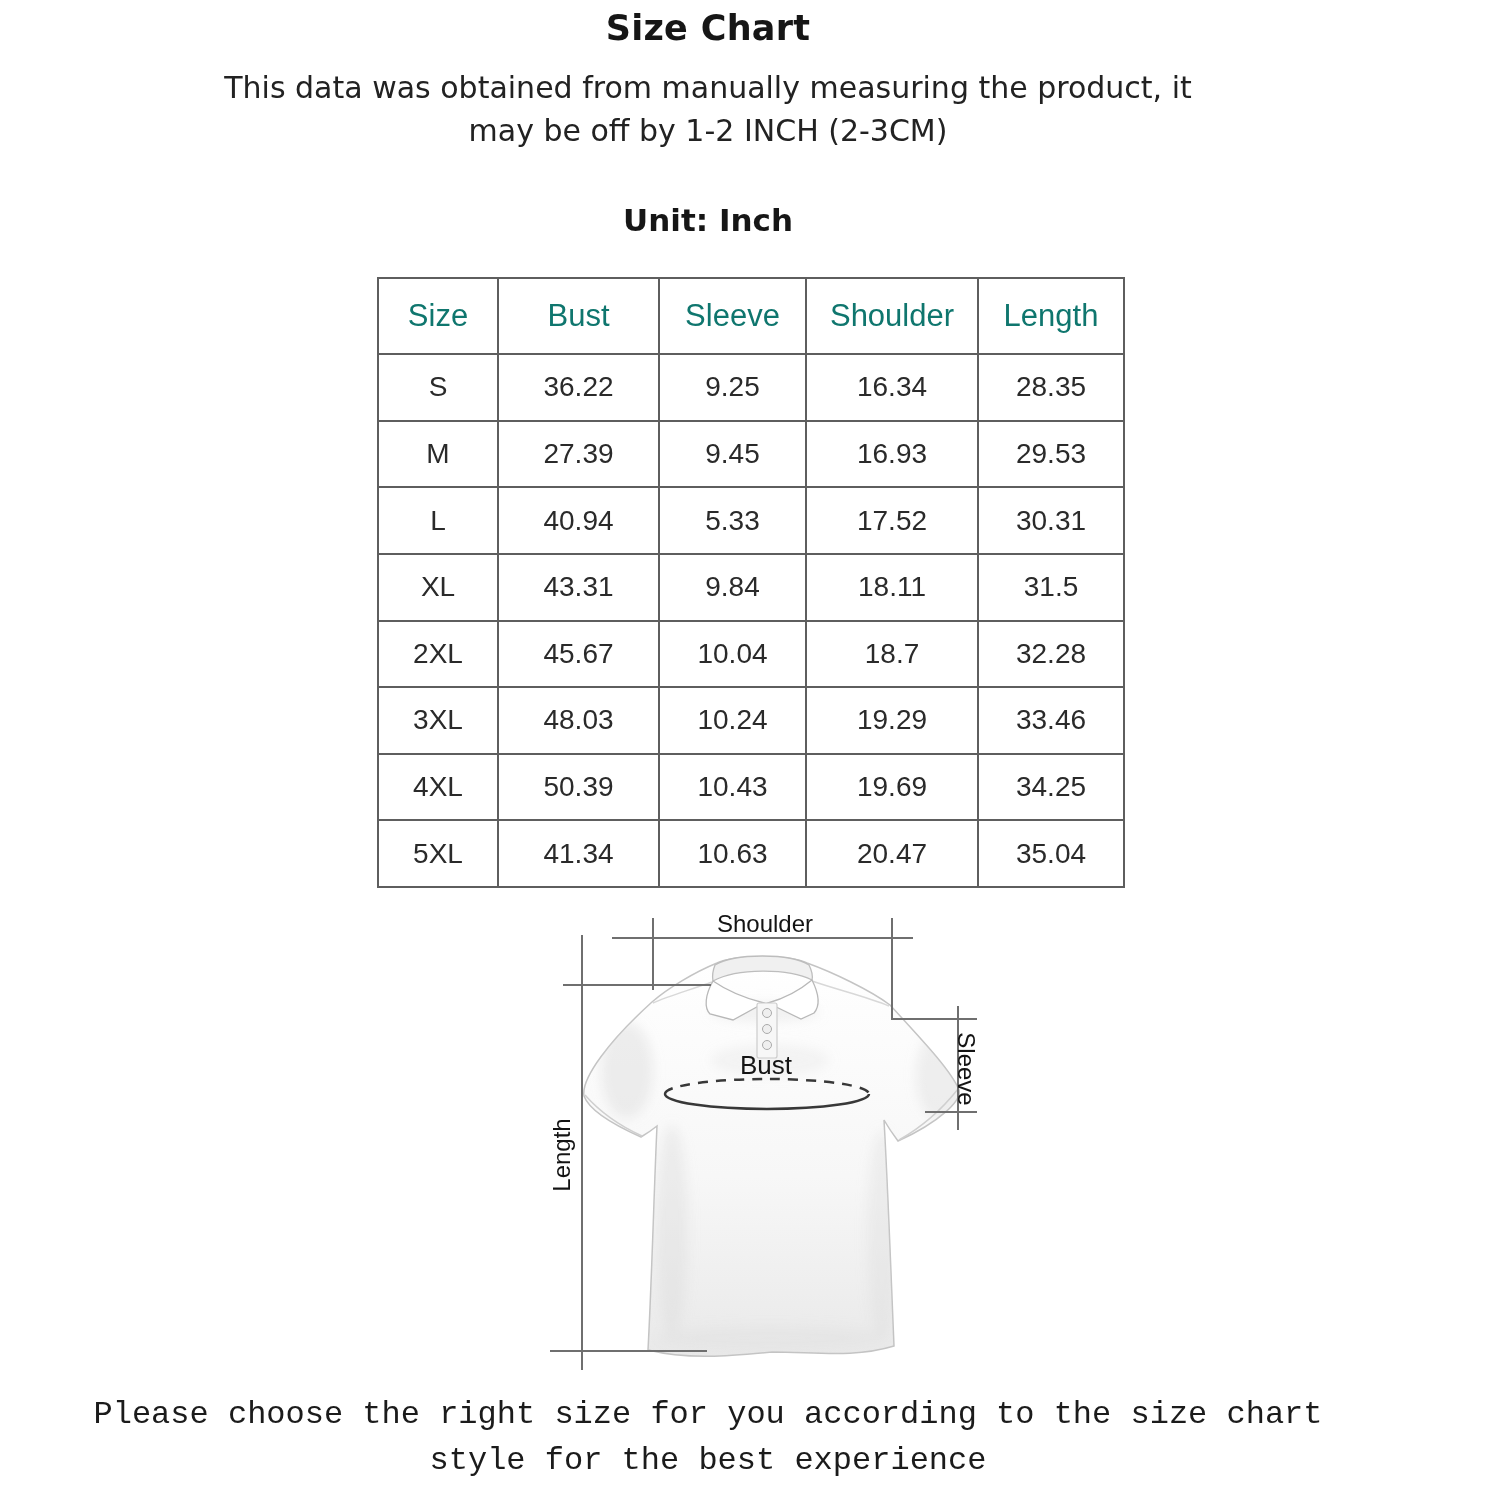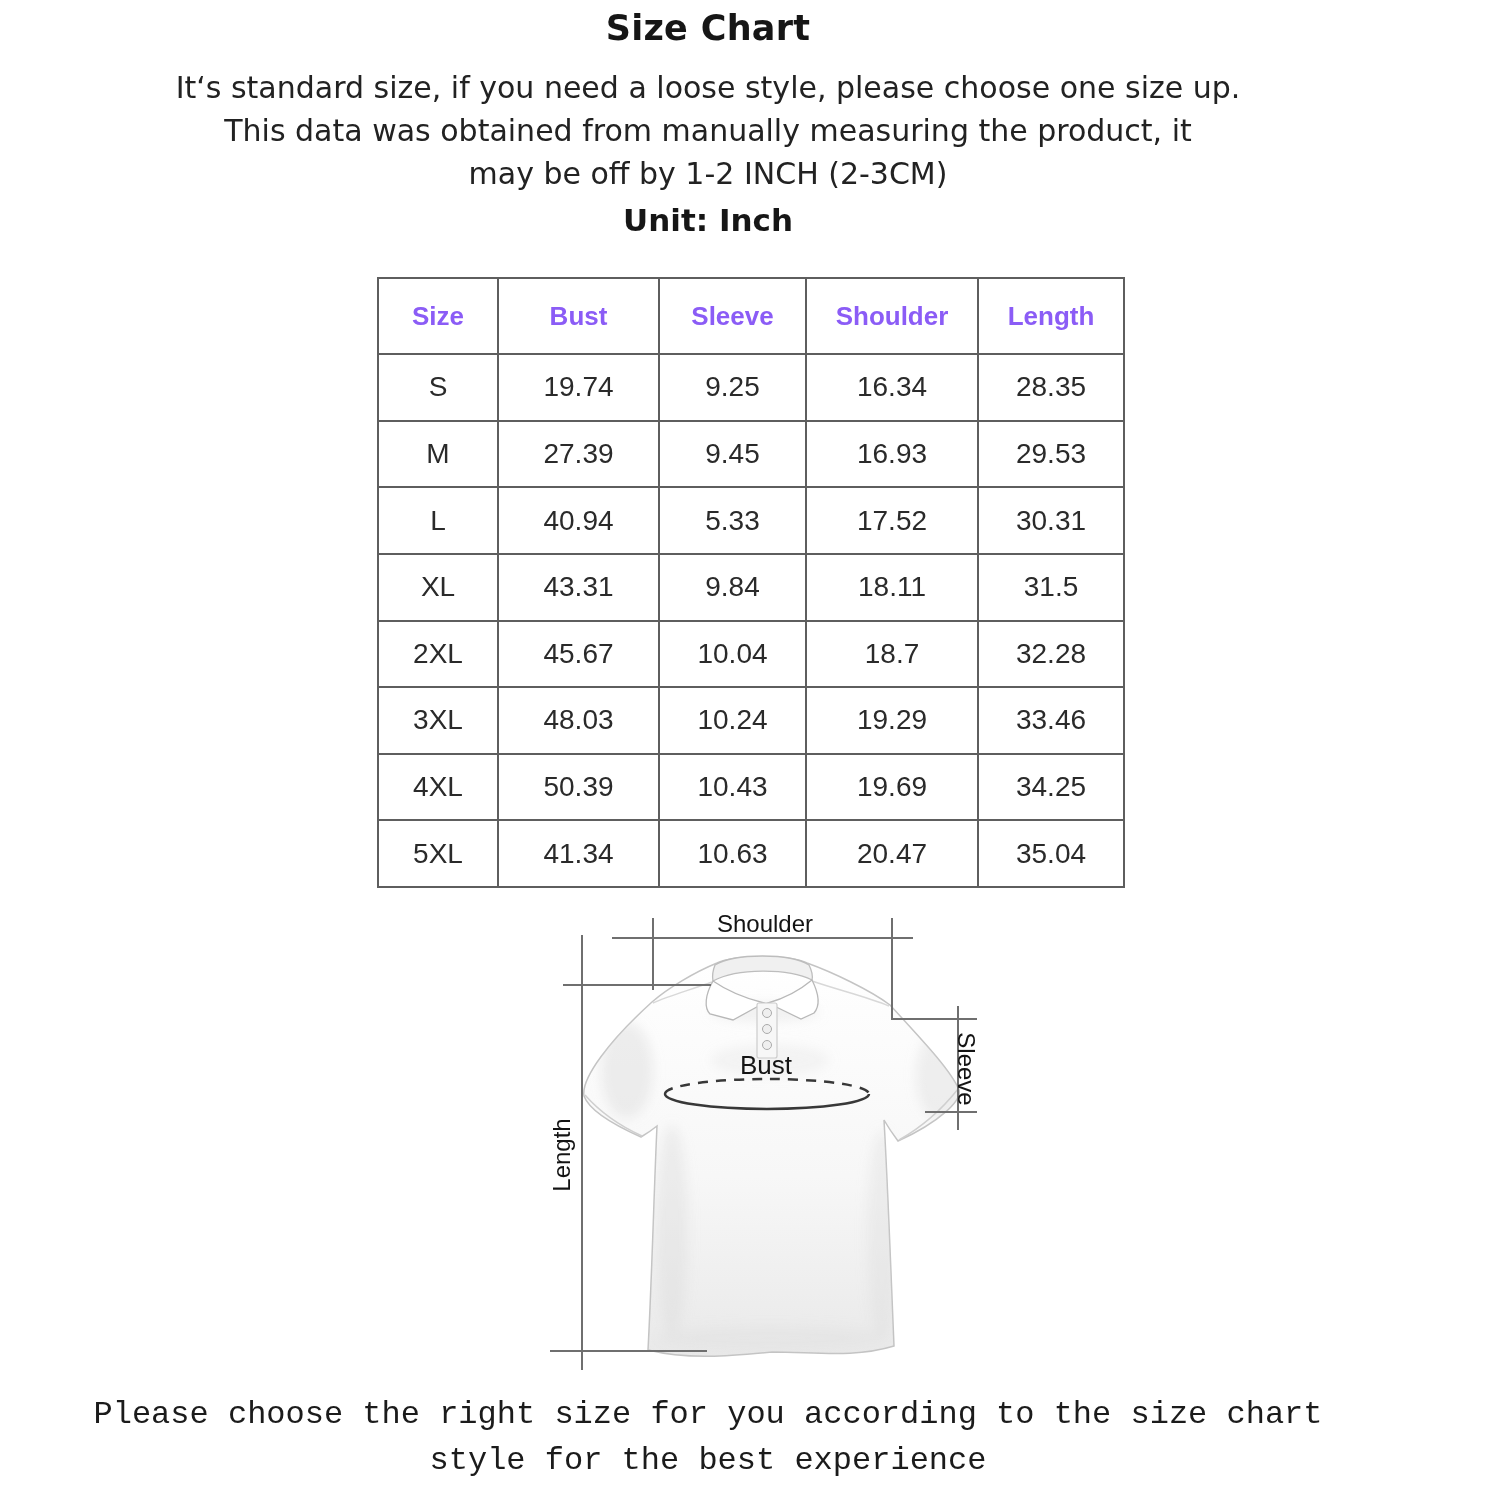--- a/index.html
+++ b/index.html
@@ -21,39 +21,38 @@
     font-size:31px;font-weight:700;color:#161616;
   }
   table.size-table{
     position:absolute;left:377px;top:277px;width:746px;height:611px;
     border-collapse:collapse;table-layout:fixed;
     font-family:"Liberation Sans",sans-serif;color:#2a2a2a;
   }
   .size-table th,.size-table td{
     border:2px solid #5e5e5e;text-align:center;vertical-align:middle;padding:0;
   }
-  .size-table th{font-size:26px;font-weight:700;height:74px;color:#8b5cf6;}
+  .size-table th{font-size:31px;font-weight:400;height:74px;color:#0f766e;}
   .size-table td{font-size:28px;font-weight:400;}
   .diagram{position:absolute;left:520px;top:895px;width:500px;height:545px;}
   .diagram text{font-family:"Liberation Sans",sans-serif;fill:#141414;}
   .footer-note{
     position:absolute;top:1392px;left:0;width:100%;text-align:center;
     font-size:32px;line-height:46px;color:#1b1b1b;font-family:Liberation Mono, monospace;
   }
   .footer-note div{white-space:nowrap;}
 </style>
 </head>
 <body>
 
 <div class="canvas">
 
   <div class="page-title">Size Chart</div>
 
   <div class="size-note">
-    <div>It‘s standard size, if you need a loose style, please choose one size up.</div>
     <div>This data was obtained from manually measuring the product, it</div>
     <div>may be off by 1-2 INCH (2-3CM)</div>
   </div>
 
   <div class="unit-label">Unit: Inch</div>
 
   <table class="size-table">
     <colgroup>
       <col style="width:120px">
         <col style="width:161px">
@@ -66,21 +65,21 @@
         <th>Size</th>
         <th>Bust</th>
         <th>Sleeve</th>
         <th>Shoulder</th>
         <th>Length</th>
       </tr>
     </thead>
     <tbody>
       <tr>
         <td>S</td>
-        <td>19.74</td>
+        <td>36.22</td>
         <td>9.25</td>
         <td>16.34</td>
         <td>28.35</td>
       </tr>
       <tr>
         <td>M</td>
         <td>27.39</td>
         <td>9.45</td>
         <td>16.93</td>
         <td>29.53</td>

